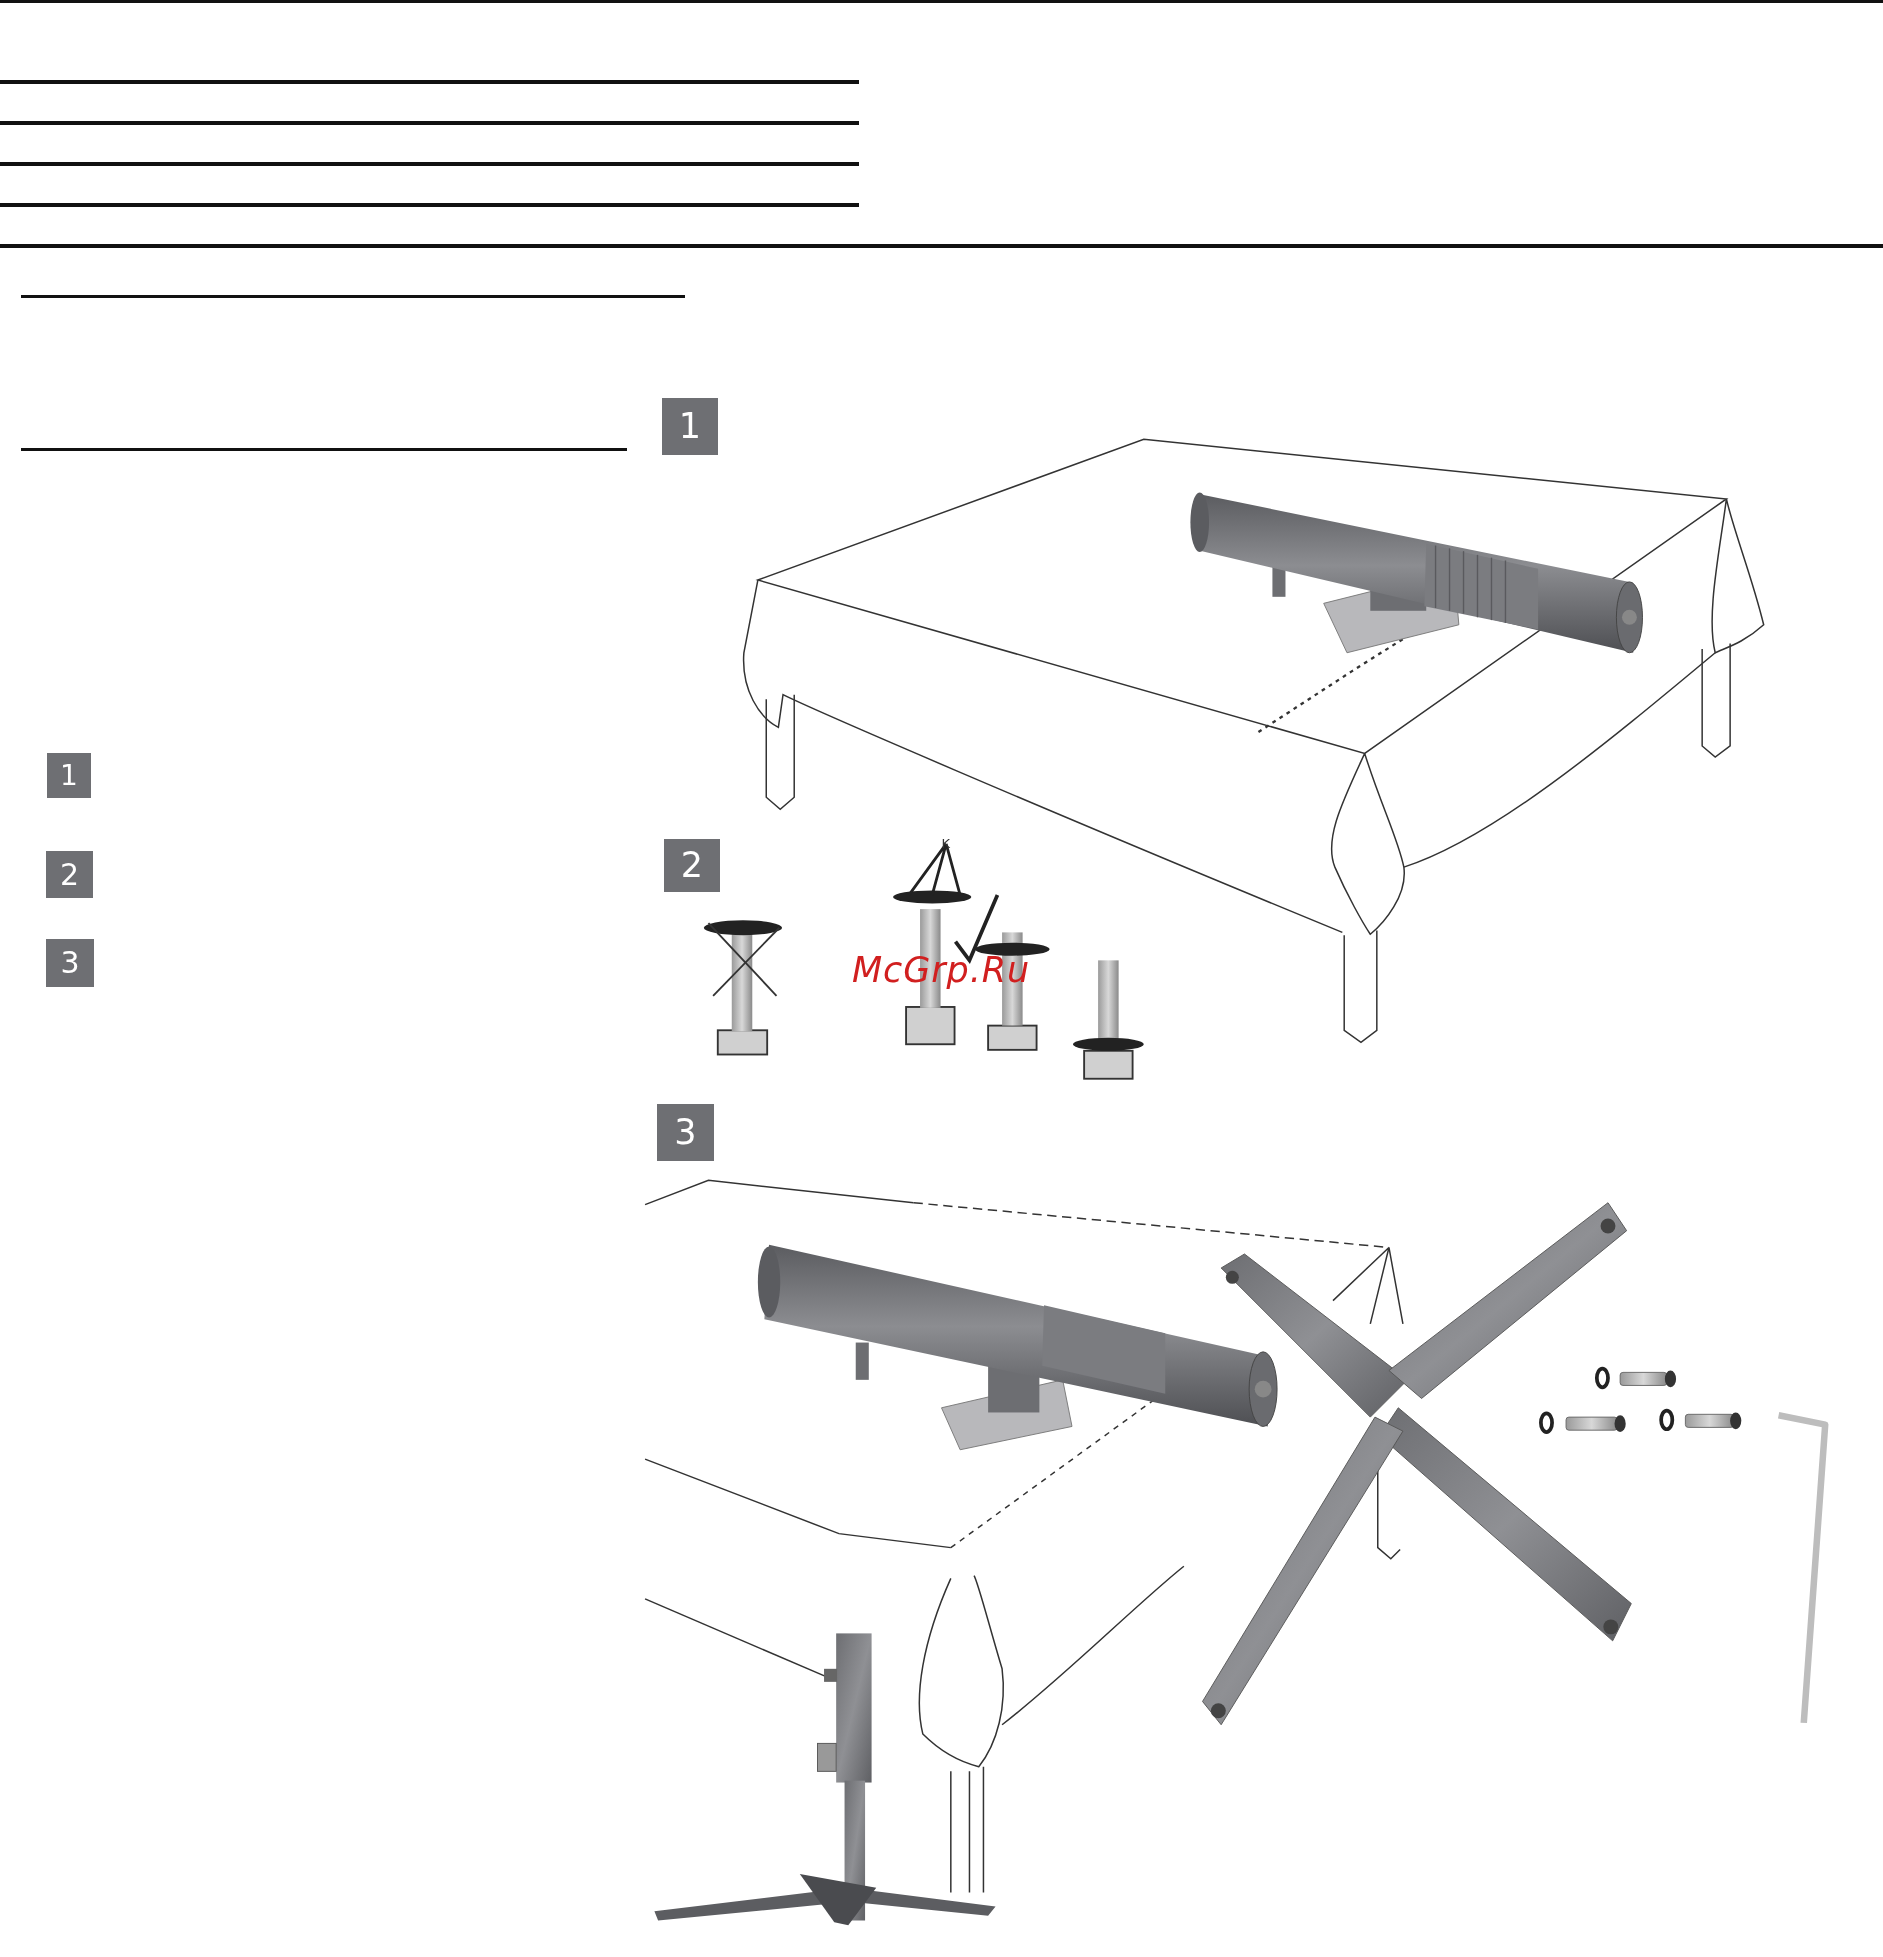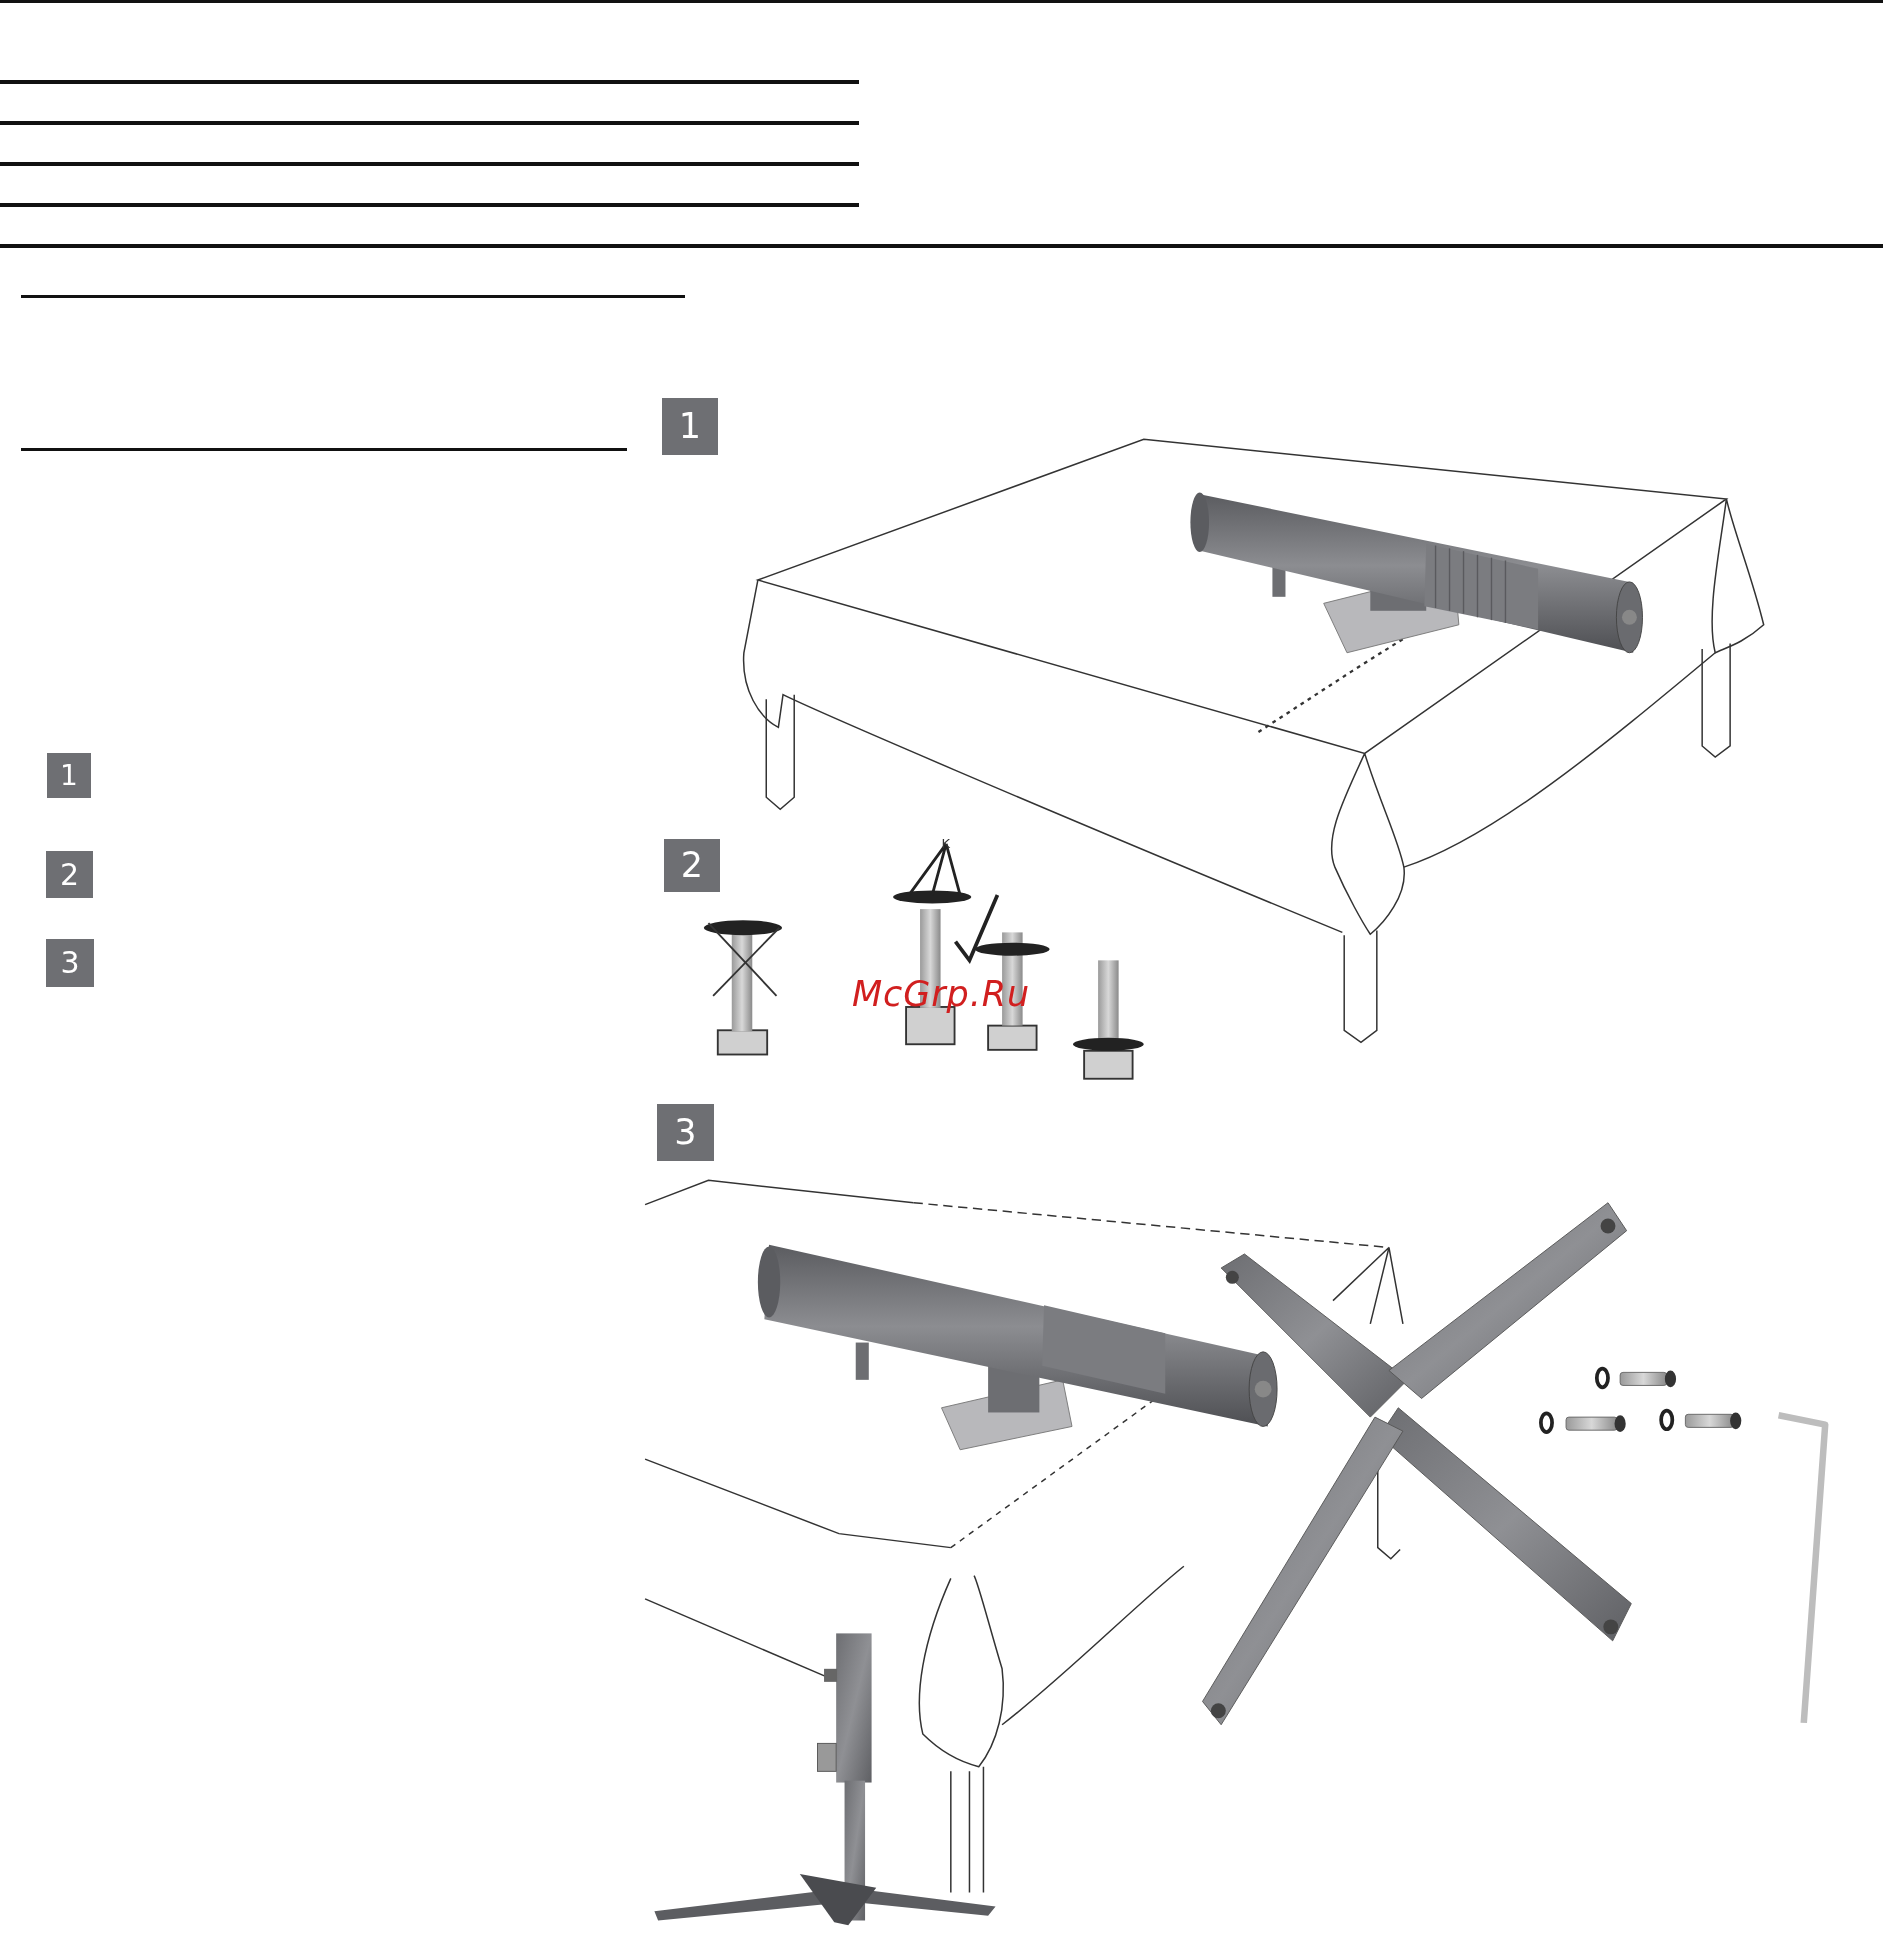--- a/index.html
+++ b/index.html
@@ -174,14 +174,14 @@
   <g>
     <rect x="897" y="1752" width="38" height="160" fill="url(#arm)"></rect>
     <rect x="906" y="1910" width="22" height="150" fill="url(#arm)"></rect>
     <rect x="884" y="1790" width="14" height="14" fill="#666"></rect>
     <rect x="877" y="1870" width="20" height="30" fill="#999" stroke="#555"></rect>
     <path d="M702,2050 L910,2025 L1068,2045 L1060,2055 L912,2040 L706,2060 Z" fill="#5c5d61"></path>
     <path d="M858,2010 L940,2025 L910,2065 L895,2062 Z" fill="#4a4b4f"></path>
   </g>
 </svg>
 
-<div class="watermark" style="left:852px;top:974px;">McGrp.Ru</div>
+<div class="watermark" style="left:852px;top:950px;">McGrp.Ru</div>
 
 
 </body></html>

